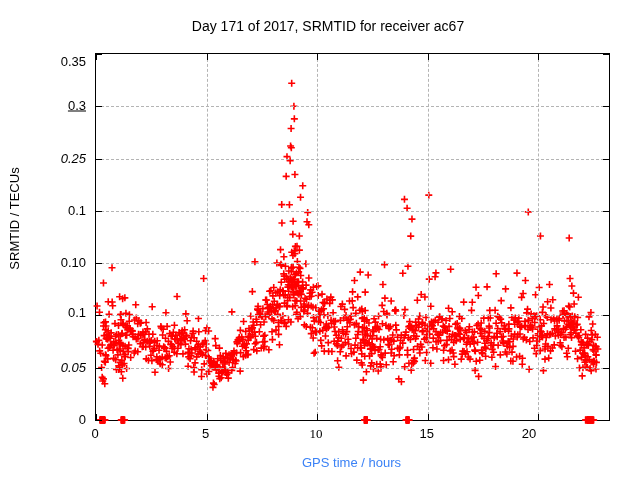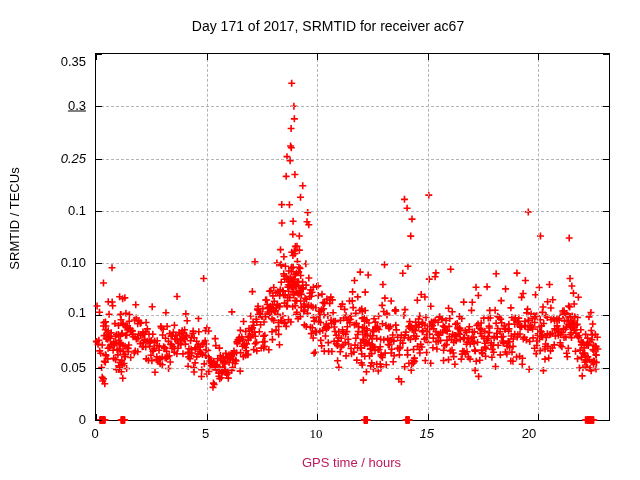--- a/index.html
+++ b/index.html
@@ -43,21 +43,21 @@
     transform-origin: 50% 50%;
     white-space: nowrap;
   }
   #xlabel {
     position: absolute;
     left: 95px;
     top: 455px;
     width: 513px;
     text-align: center;
     font-size: 13px;
-    color: #be185d;
+    color: #3b82f6;
     white-space: nowrap;
   }
   #plot-area {
     position: absolute;
     left: 95px;
     top: 53px;
     width: 513px;
     height: 366px;
     border: 1.4px solid #000000;
     box-sizing: content-box;
@@ -147,33 +147,33 @@
 <div id="plot-root">
 
   <div id="chart-title">Day 171 of 2017, SRMTID for receiver ac67</div>
 
   <div id="ylabel">SRMTID / TECUs</div>
 
   <div id="xlabel">GPS time / hours</div>
 
   <div id="ytick-labels">
       <div class="ytick-label" style="top: 366px;">0</div>
-      <div class="ytick-label" style="top: 313.714px;">0.05</div>
+      <div class="ytick-label" style="top: 313.714px; font-style: italic;">0.05</div>
       <div class="ytick-label" style="top: 259px;">0.1</div>
       <div class="ytick-label" style="top: 209.143px;">0.10</div>
       <div class="ytick-label" style="top: 156.857px;">0.1</div>
       <div class="ytick-label" style="top: 104.571px; font-style: italic;">0.25</div>
       <div class="ytick-label" style="top: 52.2857px; text-decoration: underline;">0.3</div>
       <div class="ytick-label" style="top: 8px;">0.35</div>
     </div>
   <div id="xtick-labels">
       <div class="xtick-label" style="left: 0px;">0</div>
       <div class="xtick-label" style="left: 110.56px;">5</div>
       <div class="xtick-label" style="left: 221.121px; font-family: Liberation Serif, serif;">10</div>
-      <div class="xtick-label" style="left: 331.681px; font-style: italic;">15</div>
+      <div class="xtick-label" style="left: 331.681px;">15</div>
       <div class="xtick-label" style="left: 434px;">20</div>
     </div>
 
   <div id="plot-area">
     <svg id="points-svg" xmlns="http://www.w3.org/2000/svg">
         <path d="M-3.1328385341883775 287.39137659569735H3.8671614658116225M0.36716146581162246 283.89137659569735V290.89137659569735" stroke="#ff0000" stroke-width="1.6" fill="none"></path>
         <path d="M-2.7863137858841016 287.7341294494498H4.213686214115898M0.7136862141158986 284.2341294494498V291.2341294494498" stroke="#ff0000" stroke-width="1.6" fill="none"></path>
         <path d="M-2.42011254220313 252.04423915441905H4.57988745779687M1.07988745779687 248.54423915441905V255.54423915441905" stroke="#ff0000" stroke-width="1.6" fill="none"></path>
         <path d="M-1.4893829279831858 290.3684684707191H5.510617072016814M2.010617072016814 286.8684684707191V293.8684684707191" stroke="#ff0000" stroke-width="1.6" fill="none"></path>
         <path d="M-0.6342283795653776 286.2817031624353H6.365771620434622M2.8657716204346224 282.7817031624353V289.7817031624353" stroke="#ff0000" stroke-width="1.6" fill="none"></path>

